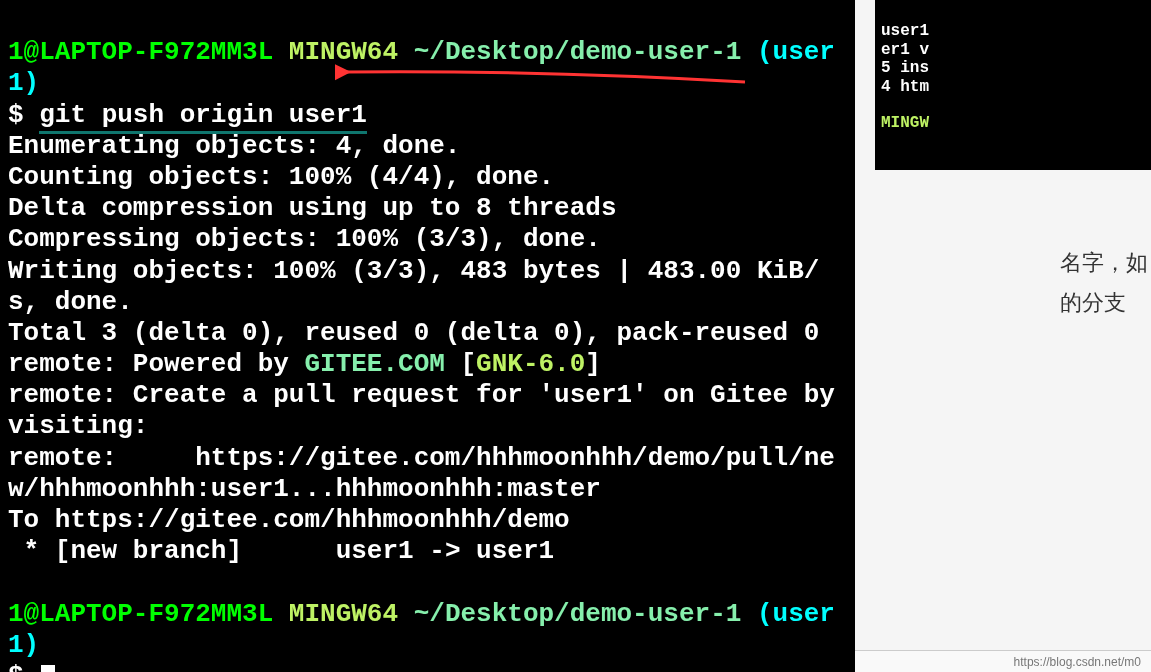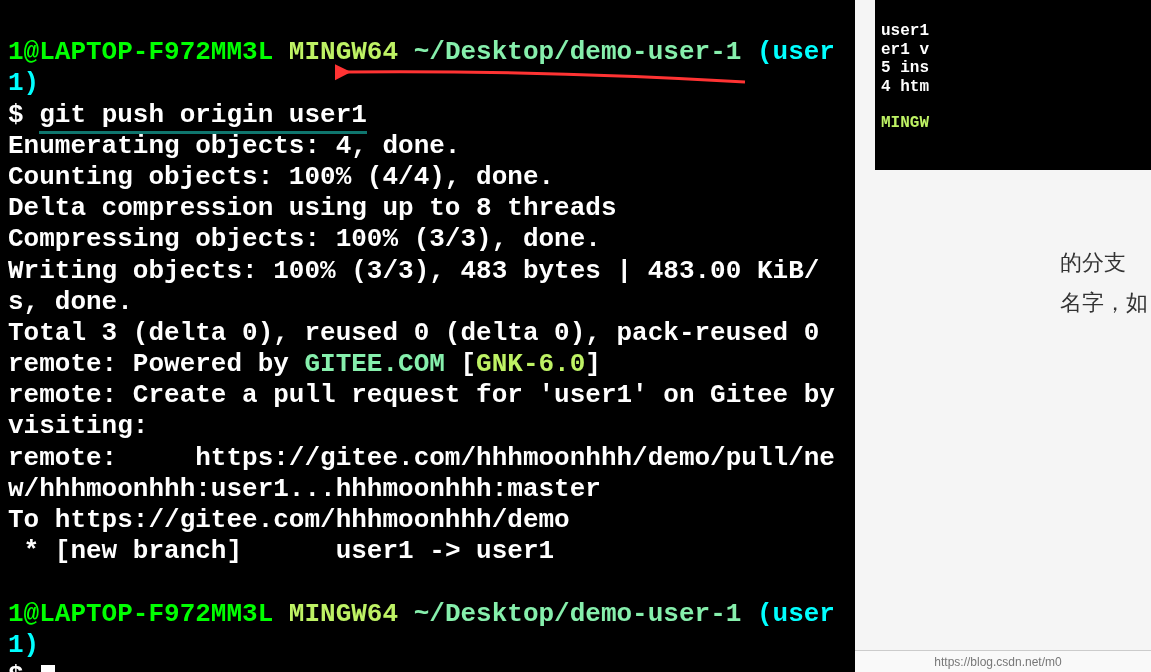--- a/index.html
+++ b/index.html
@@ -73,21 +73,21 @@
       bottom: 0;
       right: 0;
       height: 22px;
       background: #f9f9f9;
       border-top: 1px solid #ccc;
       font-family: sans-serif;
       font-size: 12px;
       color: #777;
       display: flex;
       align-items: center;
-      justify-content: center;
+      justify-content: flex-end;
       padding-right: 10px;
     }
     .cursor-block {
       display: inline-block;
       width: 14px;
       height: 26px;
       background: #fff;
       vertical-align: text-bottom;
       margin-left: 2px;
     }
@@ -126,19 +126,19 @@
 <div class="terminal-secondary">
 <span class="white">user1</span>
 <span class="white">er1 v</span>
 <span class="white">5 ins</span>
 <span class="white">4 htm</span>
 
 <span class="magenta">MINGW</span>
 </div>
 
 <div class="side-text">
+  <div>名字，如</div>
   <div>的分支</div>
-  <div>名字，如</div>
 </div>
 
 <div class="status-bar">
   <span>https://blog.csdn.net/m0</span>
 </div>
 
 </body></html>

